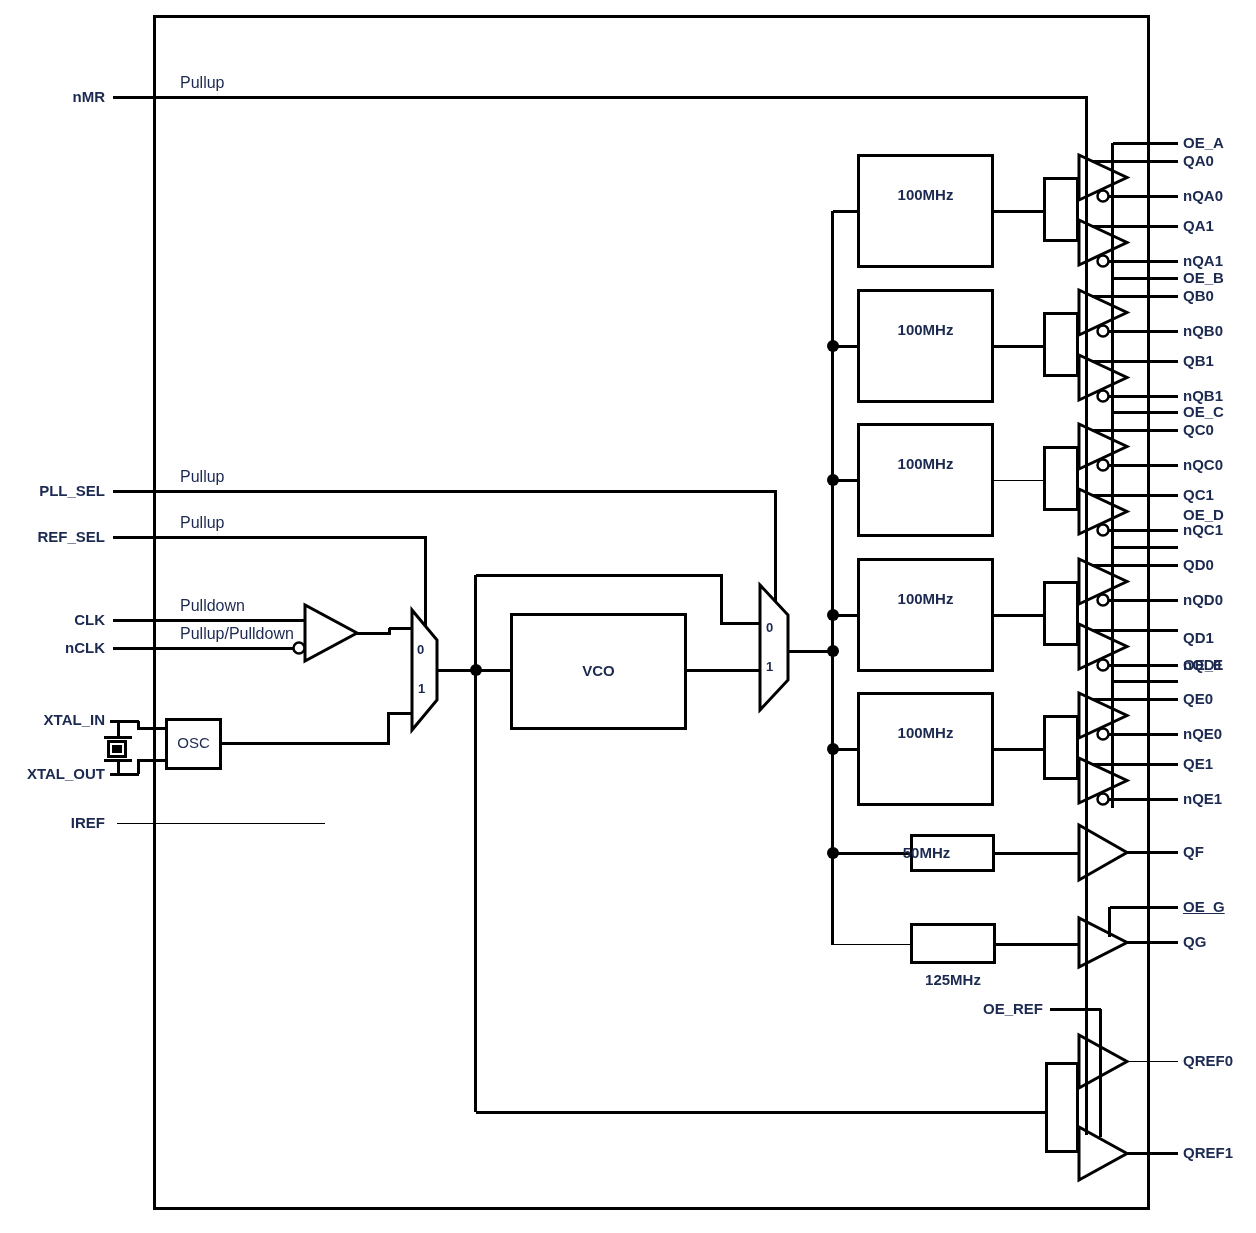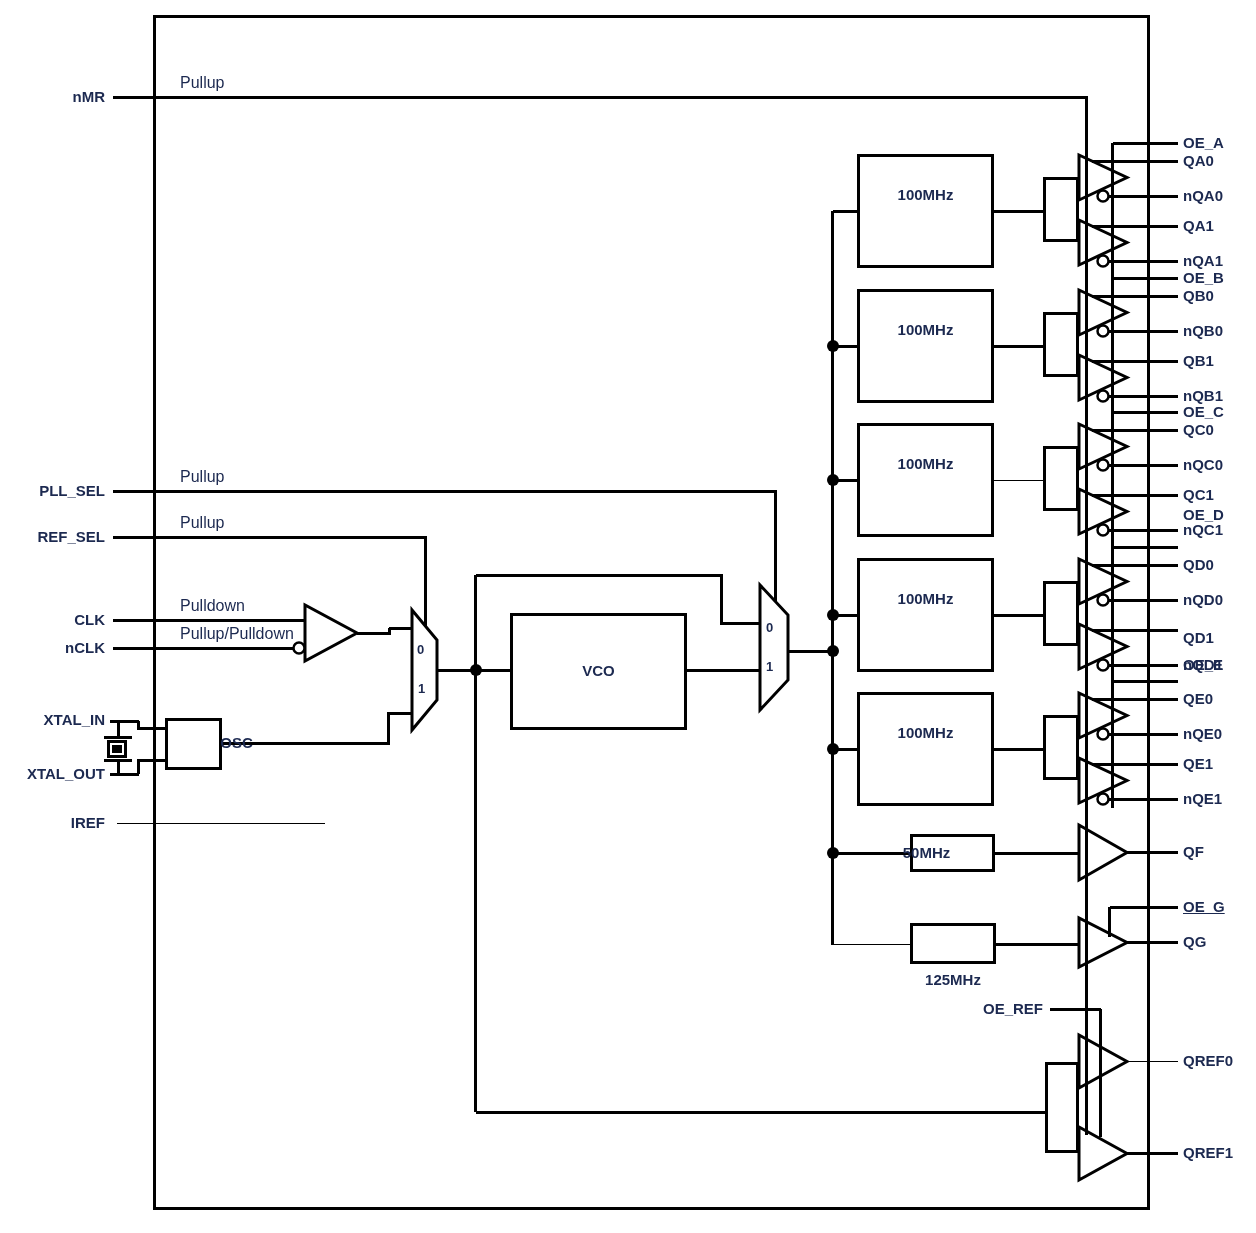--- a/index.html
+++ b/index.html
@@ -8,21 +8,21 @@
   .wire{position:absolute;background:#000;height:3px;z-index:2;}
   .wire.v{width:3px;}
   .wire.thin{height:1px;}
   .box{position:absolute;border:3px solid #000;background:#fff;box-sizing:border-box;z-index:2;}
   .box.outer{background:transparent;z-index:0;}
   .lbl{position:absolute;font-size:15px;font-weight:bold;line-height:20px;height:20px;z-index:4;white-space:nowrap;}
   .lbl.pin{left:8px;width:97px;text-align:right;}
   .lbl.out{left:1183px;text-align:left;}
   .ann{position:absolute;font-size:16px;font-weight:normal;line-height:18px;z-index:4;white-space:nowrap;}
   .blk{position:absolute;z-index:4;text-align:center;font-weight:bold;font-size:15px;line-height:18px;}
-  .blk.light{font-weight:bold;padding-left:43px;}
+  .blk.light{font-weight:normal;}
   .muxnum{position:absolute;z-index:4;font-size:13px;font-weight:bold;line-height:16px;}
   svg.layer{position:absolute;left:0;top:0;z-index:1;pointer-events:none;}
   svg.layer.over{z-index:5;}
   svg .shape{fill:#ffffff;stroke:#000000;stroke-width:3;}
   svg .bub{fill:#ffffff;stroke:#000000;stroke-width:2.5;}
   svg .dot{fill:#000000;stroke:none;}
   .xtalbody{position:absolute;border:3px solid #000;background:#fff;box-sizing:border-box;z-index:2;}
   .xtalcore{position:absolute;background:#000;z-index:3;}
 </style>
 </head>

